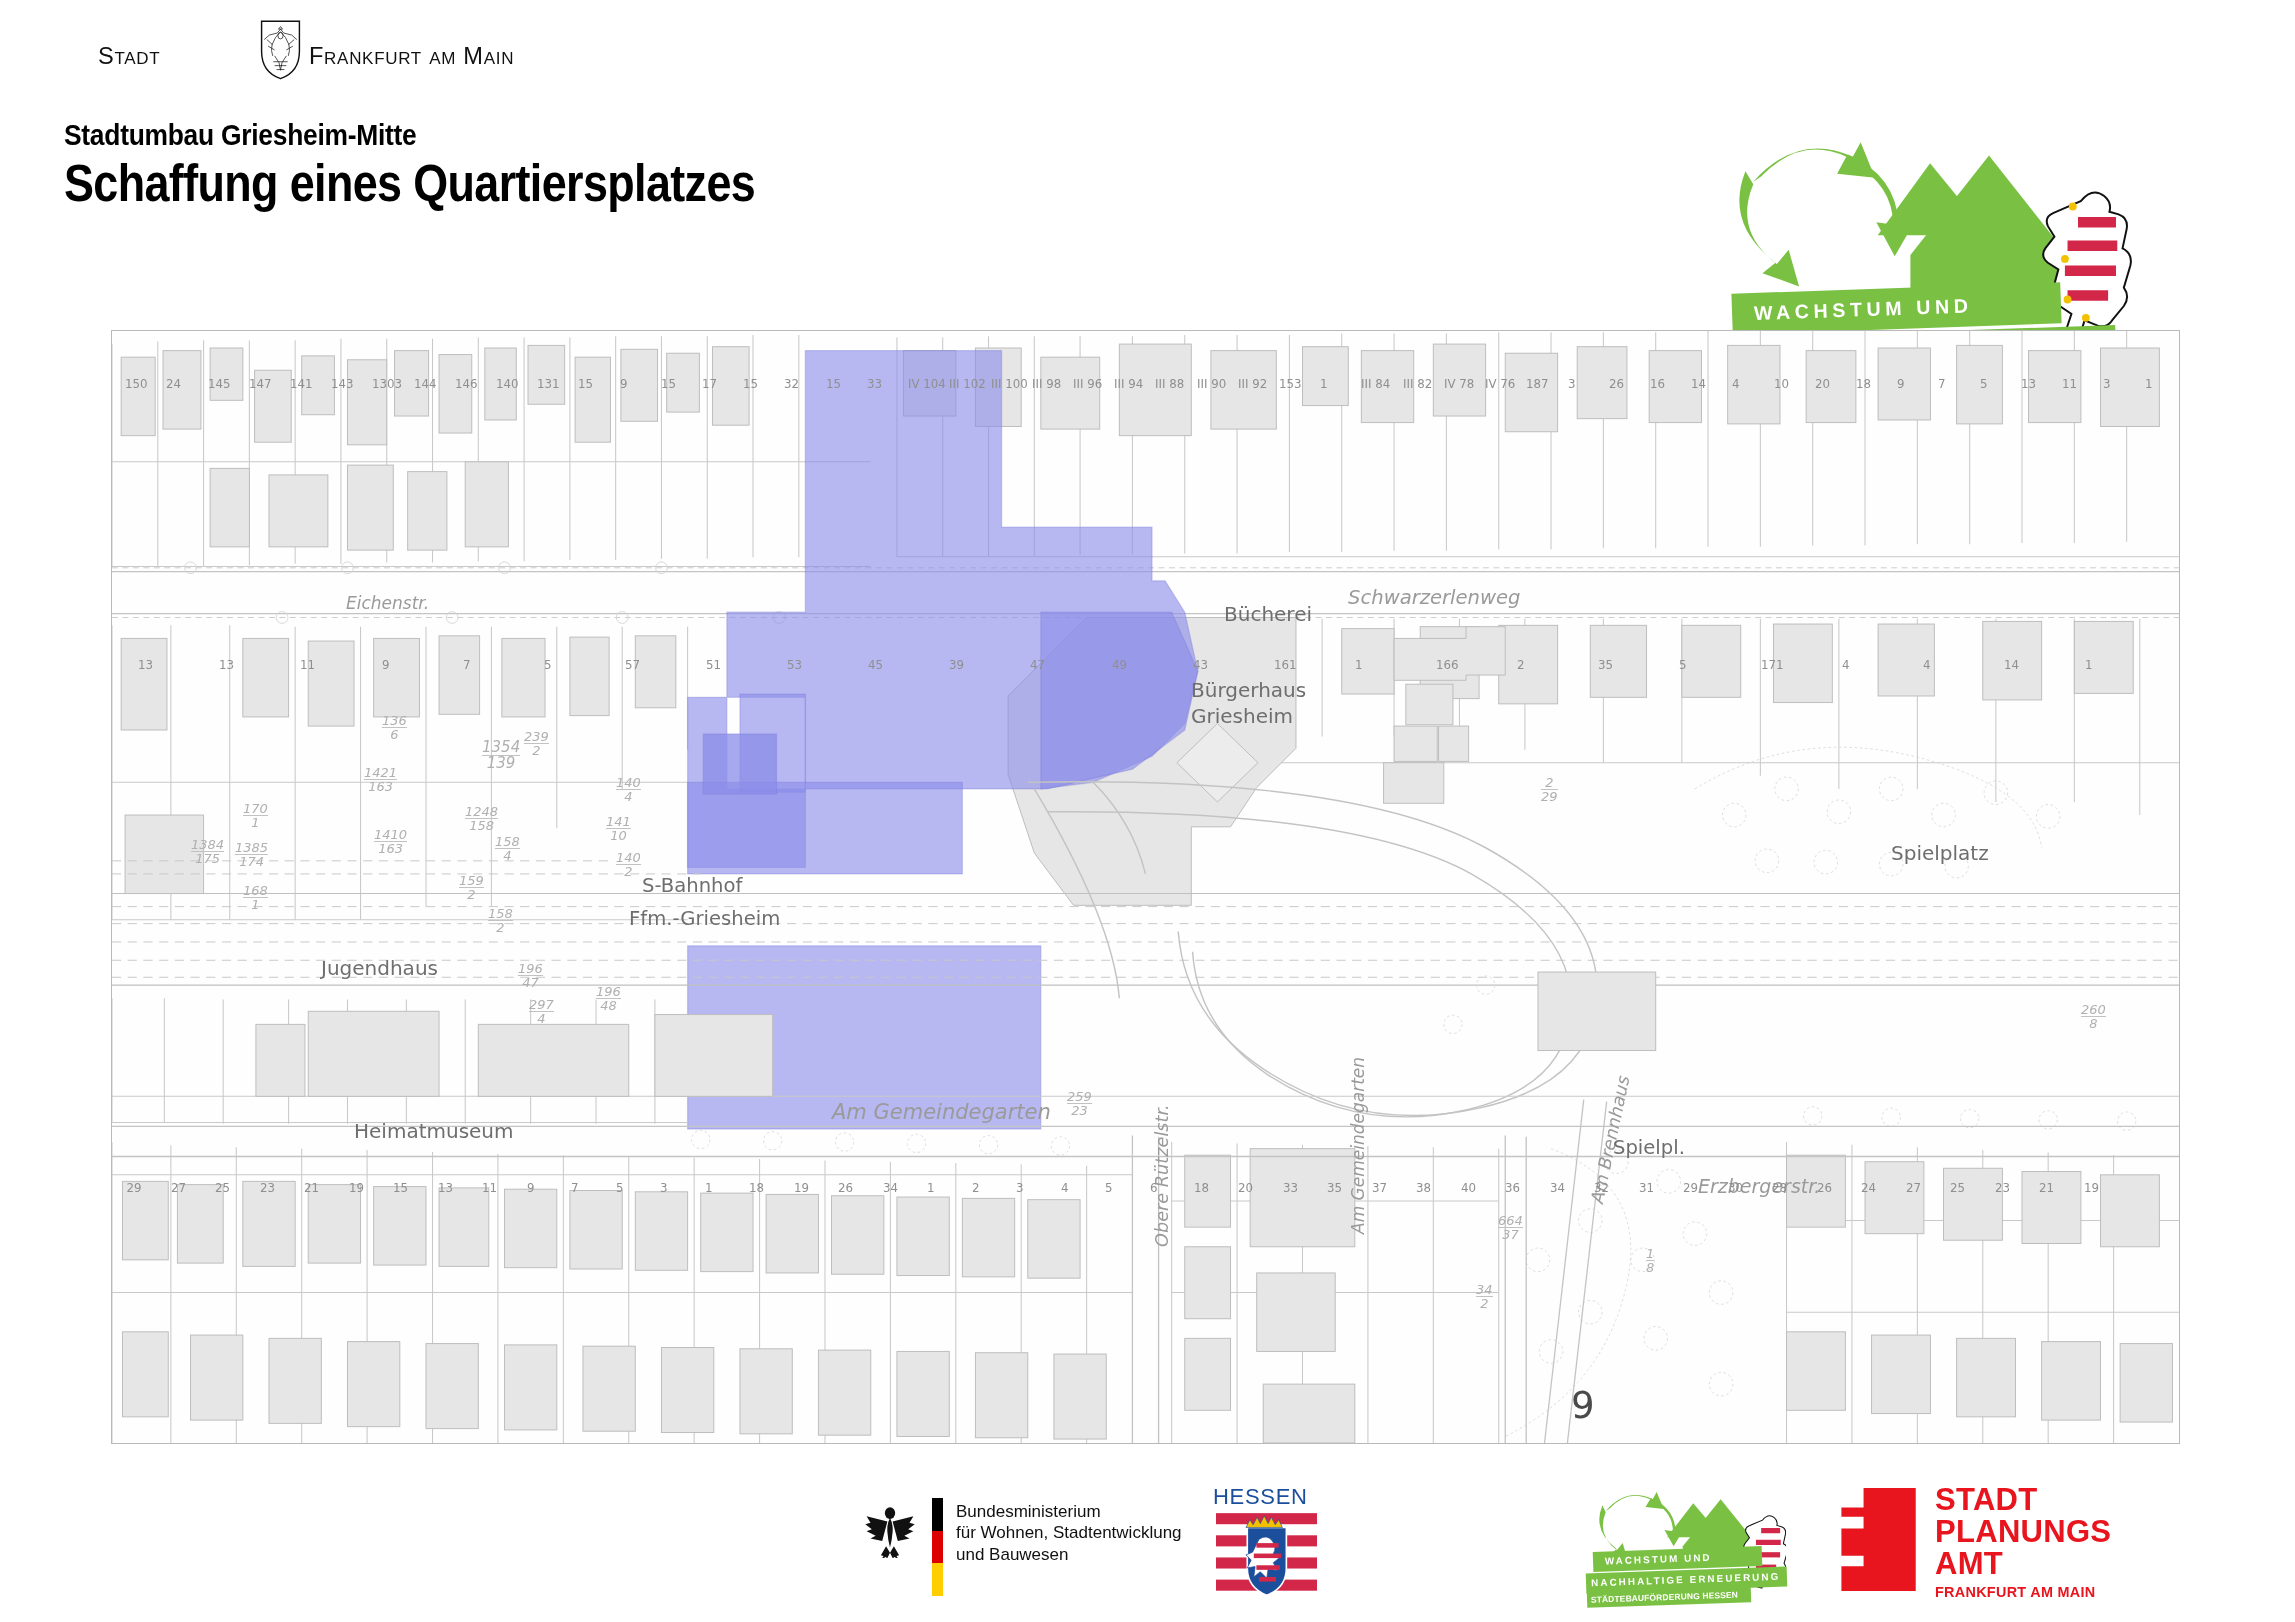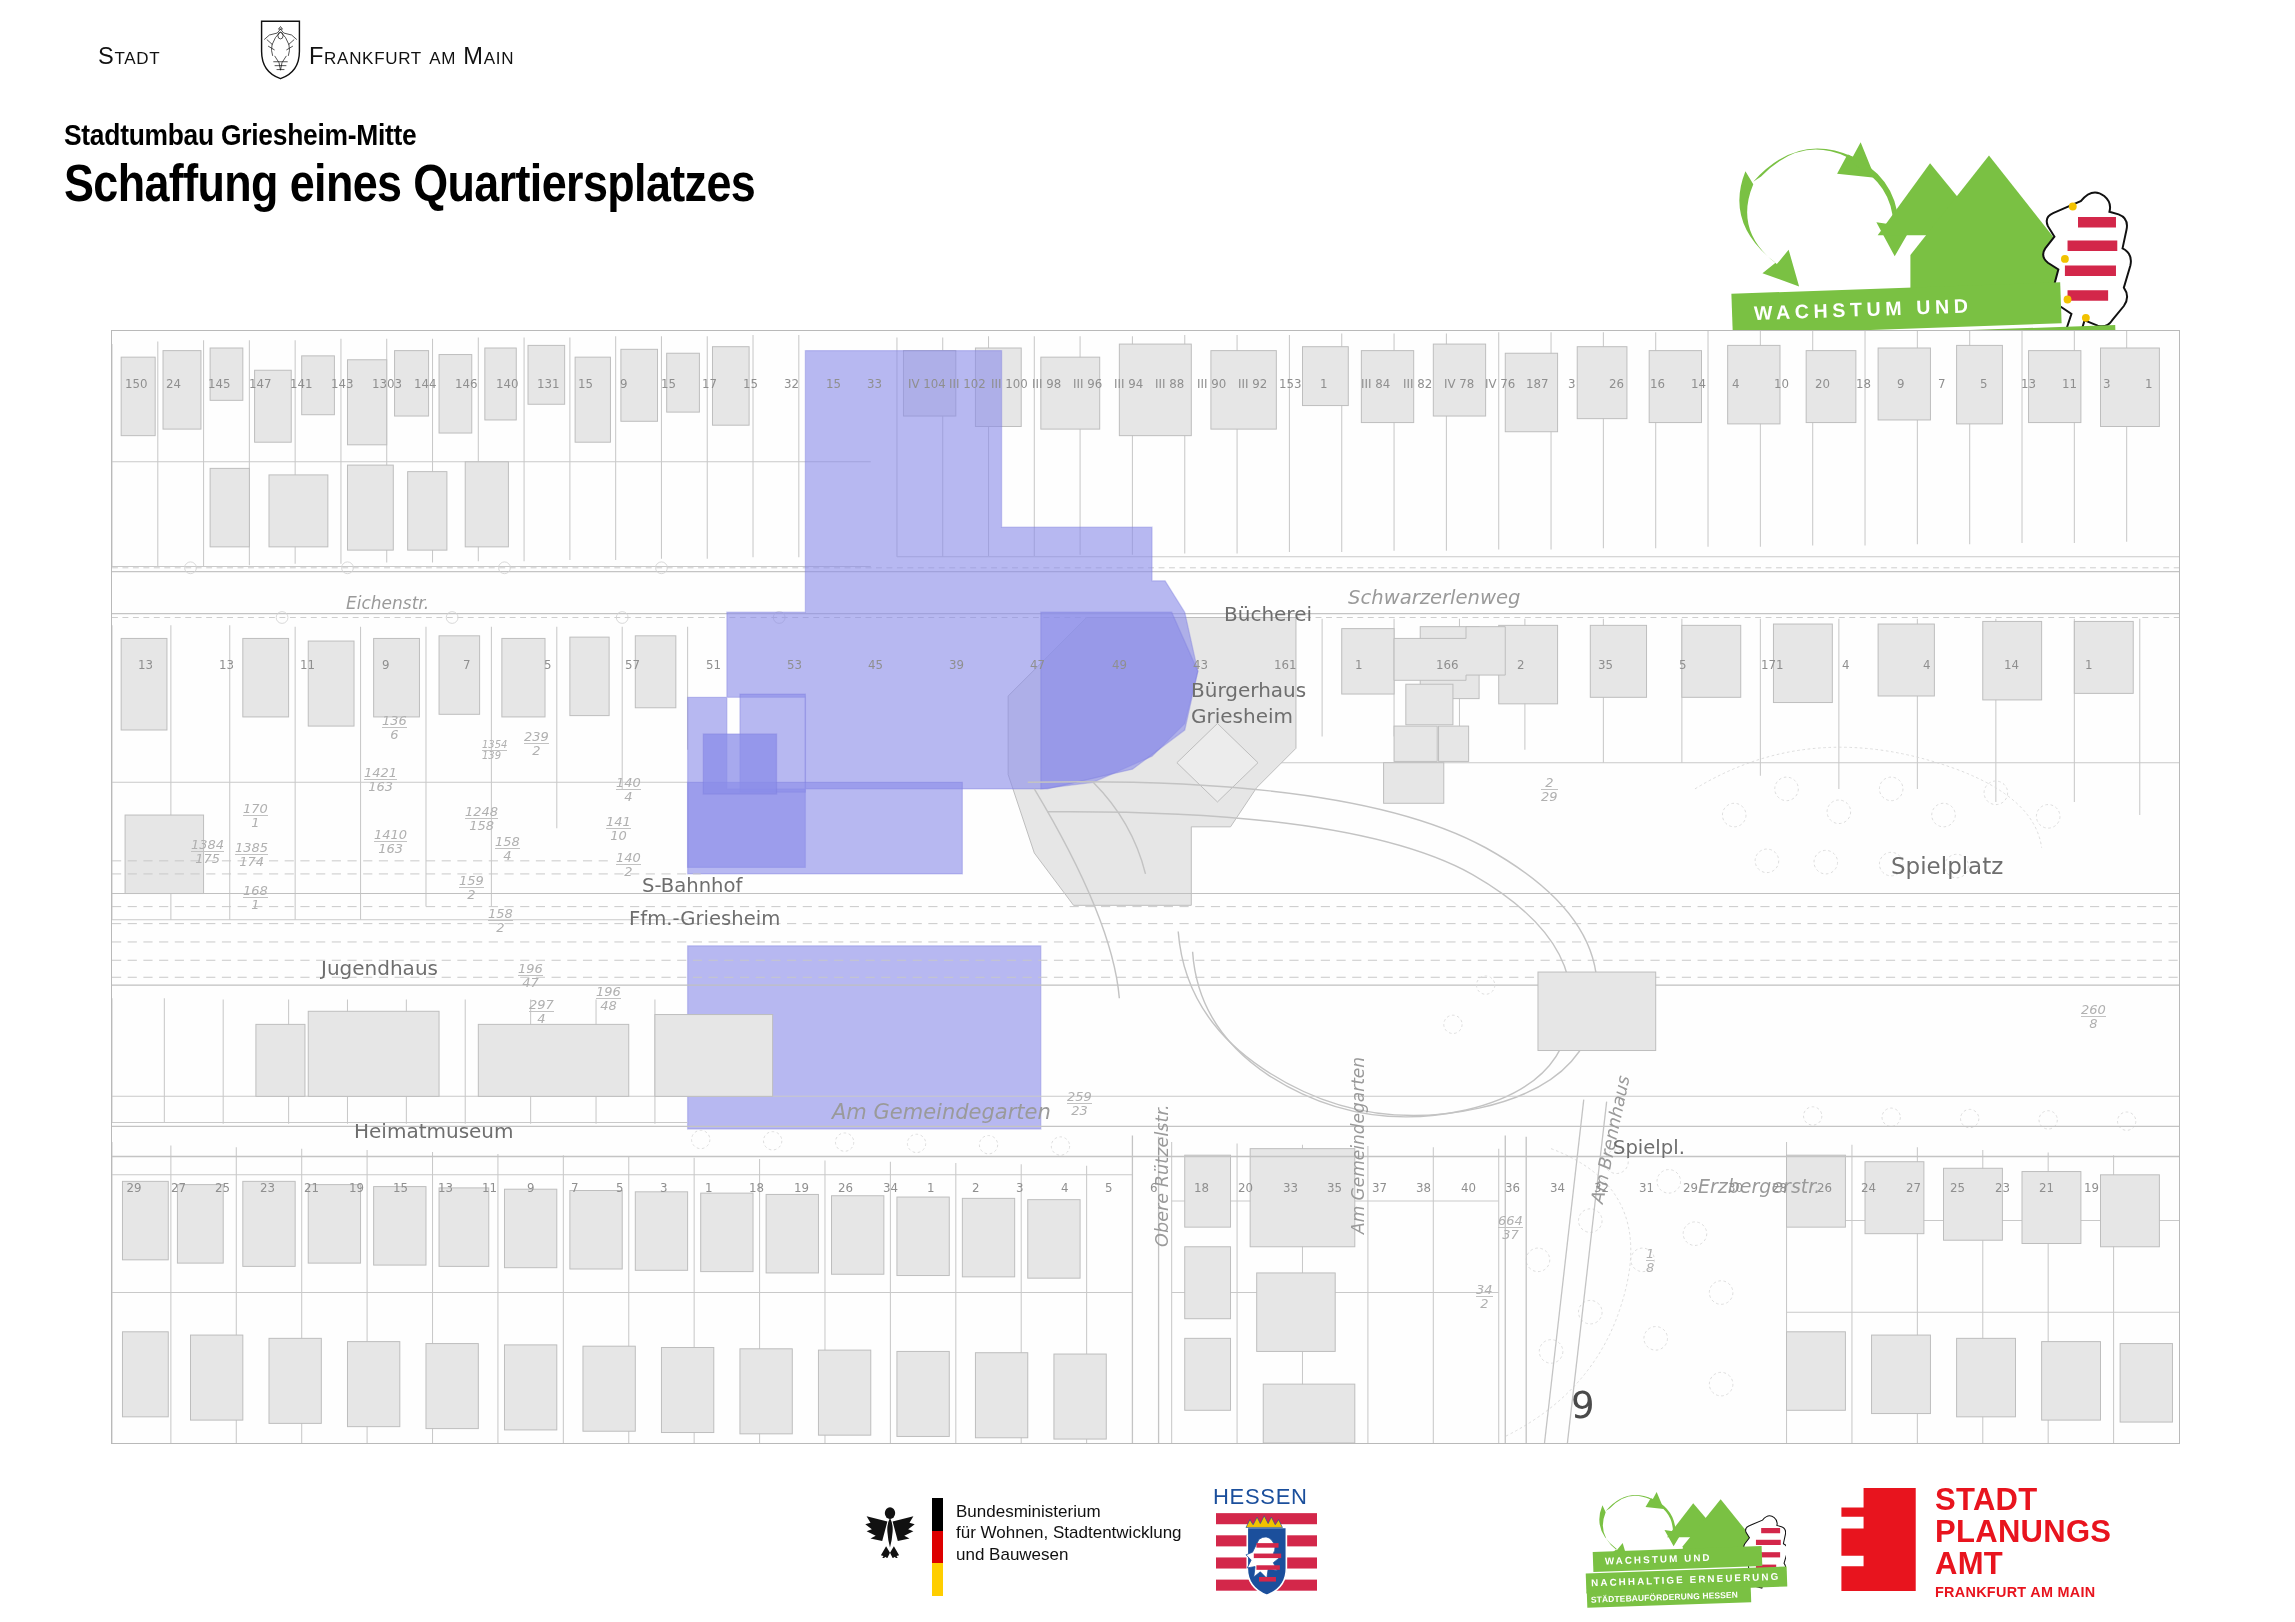--- a/index.html
+++ b/index.html
@@ -410,27 +410,27 @@
       <div class="maplabel street" style="left: 1040px; top: 916px; font-size: 17.7px; transform: rotate(-90deg); transform-origin: left top;">Obere Rützelstr.</div>
       <div class="maplabel street" style="left: 1236px; top: 903px; font-size: 17px; transform: rotate(-90deg); transform-origin: left top;">Am Gemeindegarten</div>
       <div class="maplabel street" style="left: 1475px; top: 870px; font-size: 17.7px; transform: rotate(-78deg); transform-origin: left top;">Am Brennhaus</div>
       <div class="maplabel poi" style="left: 1112px; top: 271px; font-size: 20px; transform-origin: left top;">Bücherei</div>
       <div class="maplabel poi" style="left: 1079px; top: 347px; font-size: 20px; transform-origin: left top;">Bürgerhaus</div>
       <div class="maplabel poi" style="left: 1079px; top: 373px; font-size: 20px; transform-origin: left top;">Griesheim</div>
       <div class="maplabel poi" style="left: 530px; top: 543px; font-size: 19.6px; transform-origin: left top;">S-Bahnhof</div>
       <div class="maplabel poi" style="left: 517px; top: 576px; font-size: 19.6px; transform-origin: left top;">Ffm.-Griesheim</div>
       <div class="maplabel poi" style="left: 209px; top: 625px; font-size: 20px; transform-origin: left top;">Jugendhaus</div>
       <div class="maplabel poi" style="left: 242px; top: 788px; font-size: 20px; transform-origin: left top;">Heimatmuseum</div>
-      <div class="maplabel poi" style="left: 1779px; top: 510px; font-size: 23px; transform-origin: left top; margin-top: 12px;">Spielplatz</div>
+      <div class="maplabel poi" style="left: 1779px; top: 510px; font-size: 20px; transform-origin: left top;">Spielplatz</div>
       <div class="maplabel poi" style="left: 1501px; top: 805px; font-size: 19.6px; transform-origin: left top;">Spielpl.</div>
       <div class="maplabel" style="left: 236px; top: 383px; font-size: 13px; font-style: italic; color: rgb(176, 176, 176); text-align: center; line-height: 1.02; margin-left: 34px;">
         <div style="border-bottom: 0.7px solid rgb(194, 194, 194);">136</div>
         <div>6</div>
       </div>
-      <div class="maplabel" style="left: 370px; top: 409px; font-size: 10px; font-style: italic; color: rgb(176, 176, 176); line-height: 1.02;">
+      <div class="maplabel" style="left: 370px; top: 409px; font-size: 15px; font-style: italic; color: rgb(176, 176, 176); text-align: center; line-height: 1.02;">
         <div style="border-bottom: 0.7px solid rgb(194, 194, 194);">1354</div>
         <div>139</div>
       </div>
       <div class="maplabel" style="left: 412px; top: 399px; font-size: 13px; font-style: italic; color: rgb(176, 176, 176); text-align: center; line-height: 1.02;">
         <div style="border-bottom: 0.7px solid rgb(194, 194, 194);">239</div>
         <div>2</div>
       </div>
       <div class="maplabel" style="left: 504px; top: 445px; font-size: 13px; font-style: italic; color: rgb(176, 176, 176); text-align: center; line-height: 1.02;">
         <div style="border-bottom: 0.7px solid rgb(194, 194, 194);">140</div>
         <div>4</div>

